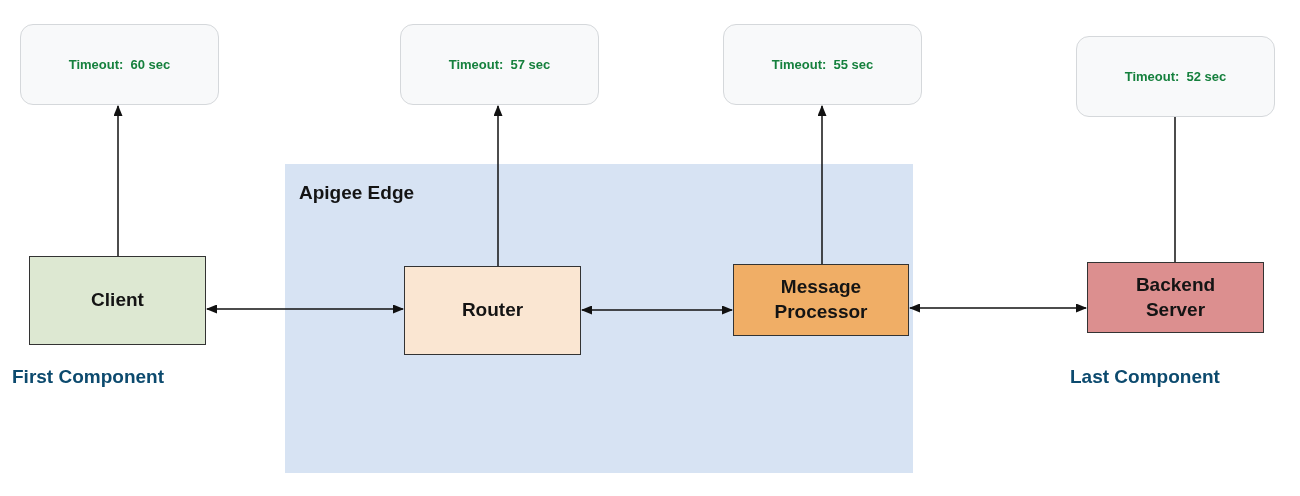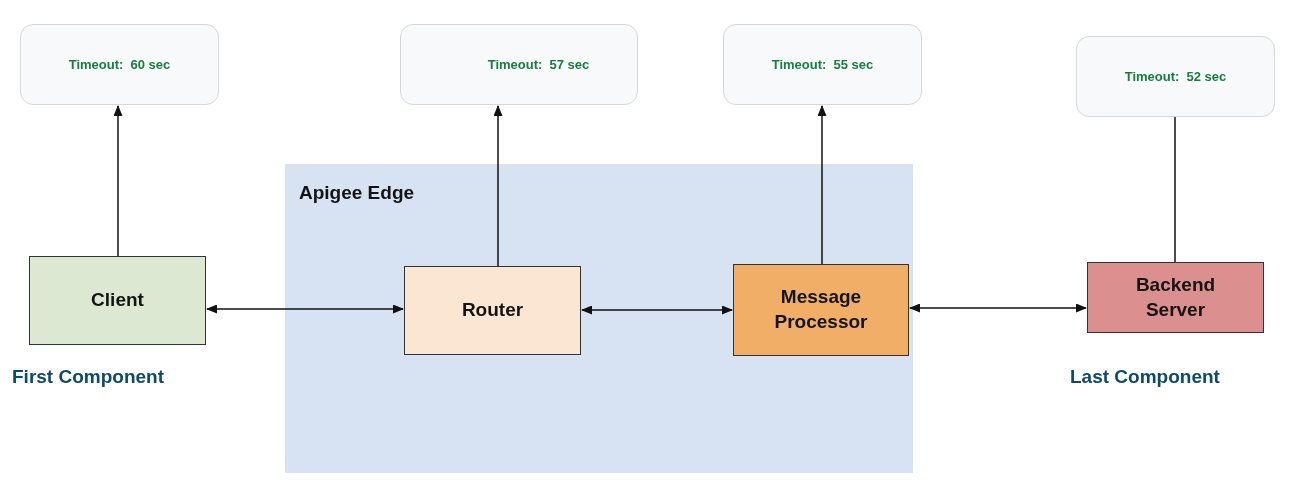--- a/index.html
+++ b/index.html
@@ -71,21 +71,21 @@
   }
   .comp-box .label {
     font-size: 19px;
     font-weight: bold;
     color: #141414;
     line-height: 1.3;
     max-width: 130px;
   }
   .comp-client  { left: 29px;   top: 256px; background: #dde8d2; }
   .comp-router  { left: 404px;  top: 266px; background: #fae6d2; }
-  .comp-mp      { left: 733px;  top: 264px; width: 176px; height: 92px; background: #f0ae66; }
+  .comp-mp      { left: 733px;  top: 264px; width: 176px; height: 72px; background: #f0ae66; }
   .comp-backend { left: 1087px; top: 262px; height: 71px; background: #dc8f8f; }
   .caption {
     position: absolute;
     width: 220px;
     text-align: left;
     font-size: 19px;
     font-weight: bold;
     color: #0c4a6e;
     z-index: 3;
     white-space: nowrap;
@@ -122,21 +122,21 @@
     <line x1="1175" y1="262" x2="1175" y2="106" stroke="#111111" stroke-width="1.5" marker-end="url(#ah-end)"></line>
 
     <line x1="207" y1="309" x2="403" y2="309" stroke="#111111" stroke-width="1.5" marker-start="url(#ah-start)" marker-end="url(#ah-end)"></line>
     <line x1="582" y1="310" x2="732" y2="310" stroke="#111111" stroke-width="1.5" marker-start="url(#ah-start)" marker-end="url(#ah-end)"></line>
     <line x1="910" y1="308" x2="1086" y2="308" stroke="#111111" stroke-width="1.5" marker-start="url(#ah-start)" marker-end="url(#ah-end)"></line>
   </svg>
 
   <div class="timeout-box t1" style="background-color: rgb(248, 249, 250);">
     <span class="label">Timeout:  60 sec</span>
   </div>
-  <div class="timeout-box t2" style="background-color: rgb(248, 249, 250); padding-left: 39px;">
+  <div class="timeout-box t2" style="background-color: rgb(248, 249, 250);">
     <span class="label">Timeout:  57 sec</span>
   </div>
   <div class="timeout-box t3" style="background-color: rgb(248, 249, 250);">
     <span class="label">Timeout:  55 sec</span>
   </div>
   <div class="timeout-box t4" style="background-color: rgb(248, 249, 250);">
     <span class="label">Timeout:  52 sec</span>
   </div>
 
   <div class="comp-box comp-client" style="background-color: rgb(221, 232, 210);">

